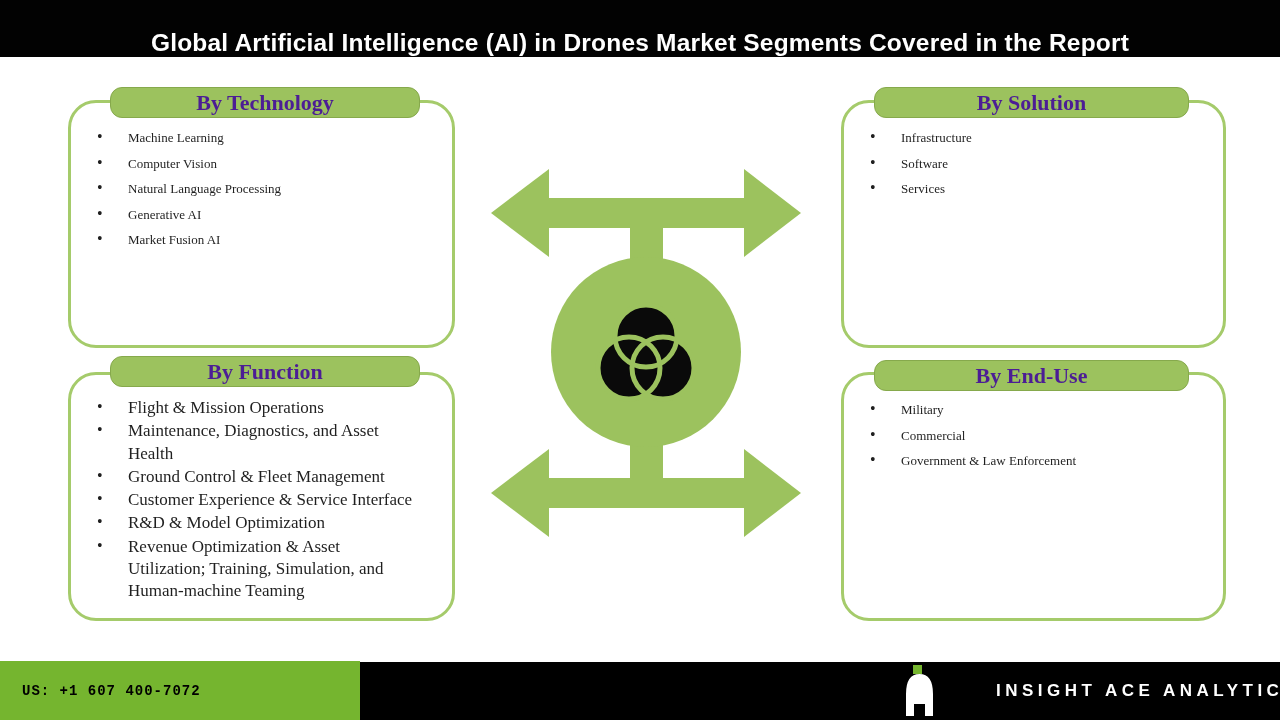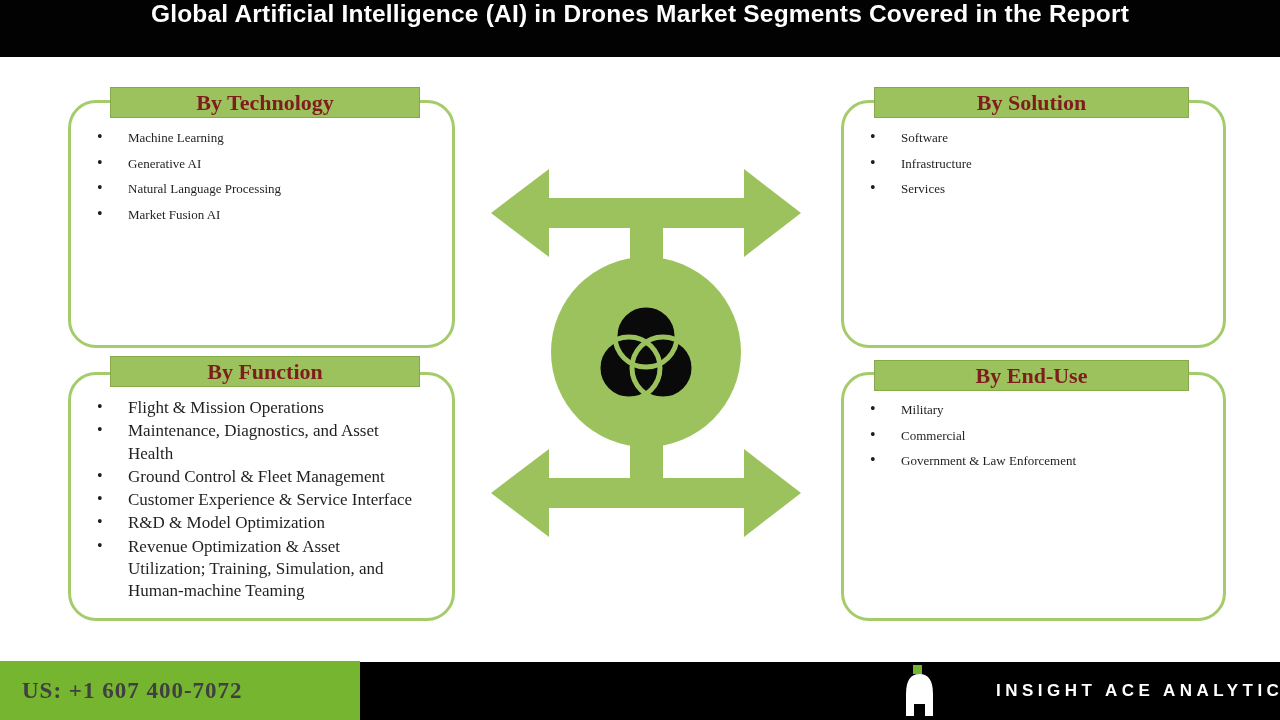--- a/index.html
+++ b/index.html
@@ -4,37 +4,37 @@
 <style>
   html,body{margin:0;padding:0;}
   body{
     width:1280px;height:720px;position:relative;overflow:hidden;
     background:#ffffff;
     font-family:"Liberation Serif", serif;
   }
   
   .titlebar{
     position:absolute;left:0;top:0;width:1280px;height:57px;
-    background:#020202;display:flex;align-items:flex-start;justify-content:center;
+    background:#020202;display:flex;align-items:flex-end;justify-content:center;
   }
   .title{
     color:#ffffff;font-family:"Liberation Sans", sans-serif;
     font-weight:bold;font-size:24.5px;letter-spacing:.2px;white-space:nowrap;
   }
   
   .box{
     position:absolute;background:#ffffff;
     border:3px solid var(--green_border);border-radius:28px;
     box-sizing:border-box;z-index:1;
   }
   .tab{
     position:absolute;z-index:2;box-sizing:border-box;
-    background:var(--green);border:1px solid #86a94c;border-radius:0;
+    background:var(--green);border:1px solid #86a94c;border-radius:12px;
     display:flex;align-items:center;justify-content:center;
-    font-family:"Liberation Serif", serif;font-weight:bold;font-size:22px;color:#7f1d1d;
+    font-family:"Liberation Serif", serif;font-weight:bold;font-size:22px;color:#4c1d95;
   }
   #box-tech{left:68px;top:100px;width:387px;height:248px;}
   #tab-tech{left:110px;top:87px;width:310px;height:31px;}
   #box-sol {left:841px;top:100px;width:385px;height:248px;}
   #tab-sol {left:874px;top:87px;width:315px;height:31px;}
   #box-func{left:68px;top:372px;width:387px;height:249px;}
   #tab-func{left:110px;top:356px;width:310px;height:31px;}
   #box-end {left:841px;top:372px;width:385px;height:249px;}
   #tab-end {left:874px;top:360px;width:315px;height:31px;}
   ul.list{margin:0;padding:24px 14px 0 0;list-style:none;}
@@ -50,22 +50,22 @@
   svg.center{position:absolute;left:480px;top:160px;z-index:0;}
   .ar{fill:var(--green);}
   .vfill{fill:#0a0a0a;}
   .vring{fill:none;stroke:var(--green);stroke-width:5;}
   
   .footer-green{
     position:absolute;left:0;top:661px;width:360px;height:59px;
     background:var(--bright_green);display:flex;align-items:center;z-index:3;
   }
   .phone{
-    font-family:Liberation Serif, serif;font-weight:bold;
-    font-size:23px;color:#404040;padding-left:22px;letter-spacing:1px;white-space:nowrap;
+    font-family:Liberation Mono, monospace;font-weight:bold;
+    font-size:14px;color:#000000;padding-left:22px;letter-spacing:1px;white-space:nowrap;
   }
   .footer-black{
     position:absolute;left:355px;top:662px;width:925px;height:58px;
     background:#000000;z-index:2;
   }
   .logo{position:absolute;left:545px;top:0;}
   .brand{
     position:absolute;left:601px;top:0;height:58px;display:flex;align-items:center;
     color:#ffffff;font-family:"Liberation Sans", sans-serif;
     font-size:17px;font-weight:600;letter-spacing:4.5px;white-space:nowrap;margin-left:40px;
@@ -98,33 +98,34 @@
     <circle class="vfill" cx="663" cy="368" r="31"></circle>
     <circle class="vring" cx="646" cy="336" r="31"></circle>
     <circle class="vring" cx="629" cy="368" r="31"></circle>
     <circle class="vring" cx="663" cy="368" r="31"></circle>
   </g>
 </svg>
 
 <div class="box" id="box-tech">
   <ul class="list">
     <li><span class="blt"></span><span>Machine Learning</span></li>
+    <li><span class="blt"></span><span>Computer Vision</span></li>
+    <li><span class="blt"></span><span>Natural Language Processing</span></li>
     <li><span class="blt"></span><span>Generative AI</span></li>
-    <li><span class="blt"></span><span>Natural Language Processing</span></li>
     <li><span class="blt"></span><span>Market Fusion AI</span></li>
   </ul>
 </div>
 <div class="tab" id="tab-tech">
   <span>By Technology</span>
 </div>
 
 <div class="box" id="box-sol">
   <ul class="list">
+    <li><span class="blt"></span><span>Infrastructure</span></li>
     <li><span class="blt"></span><span>Software</span></li>
-    <li><span class="blt"></span><span>Infrastructure</span></li>
     <li><span class="blt"></span><span>Services</span></li>
   </ul>
 </div>
 <div class="tab" id="tab-sol">
   <span>By Solution</span>
 </div>
 
 <div class="box" id="box-func">
   <ul class="list">
     <li><span class="blt"></span><span>Flight &amp; Mission Operations</span></li>

